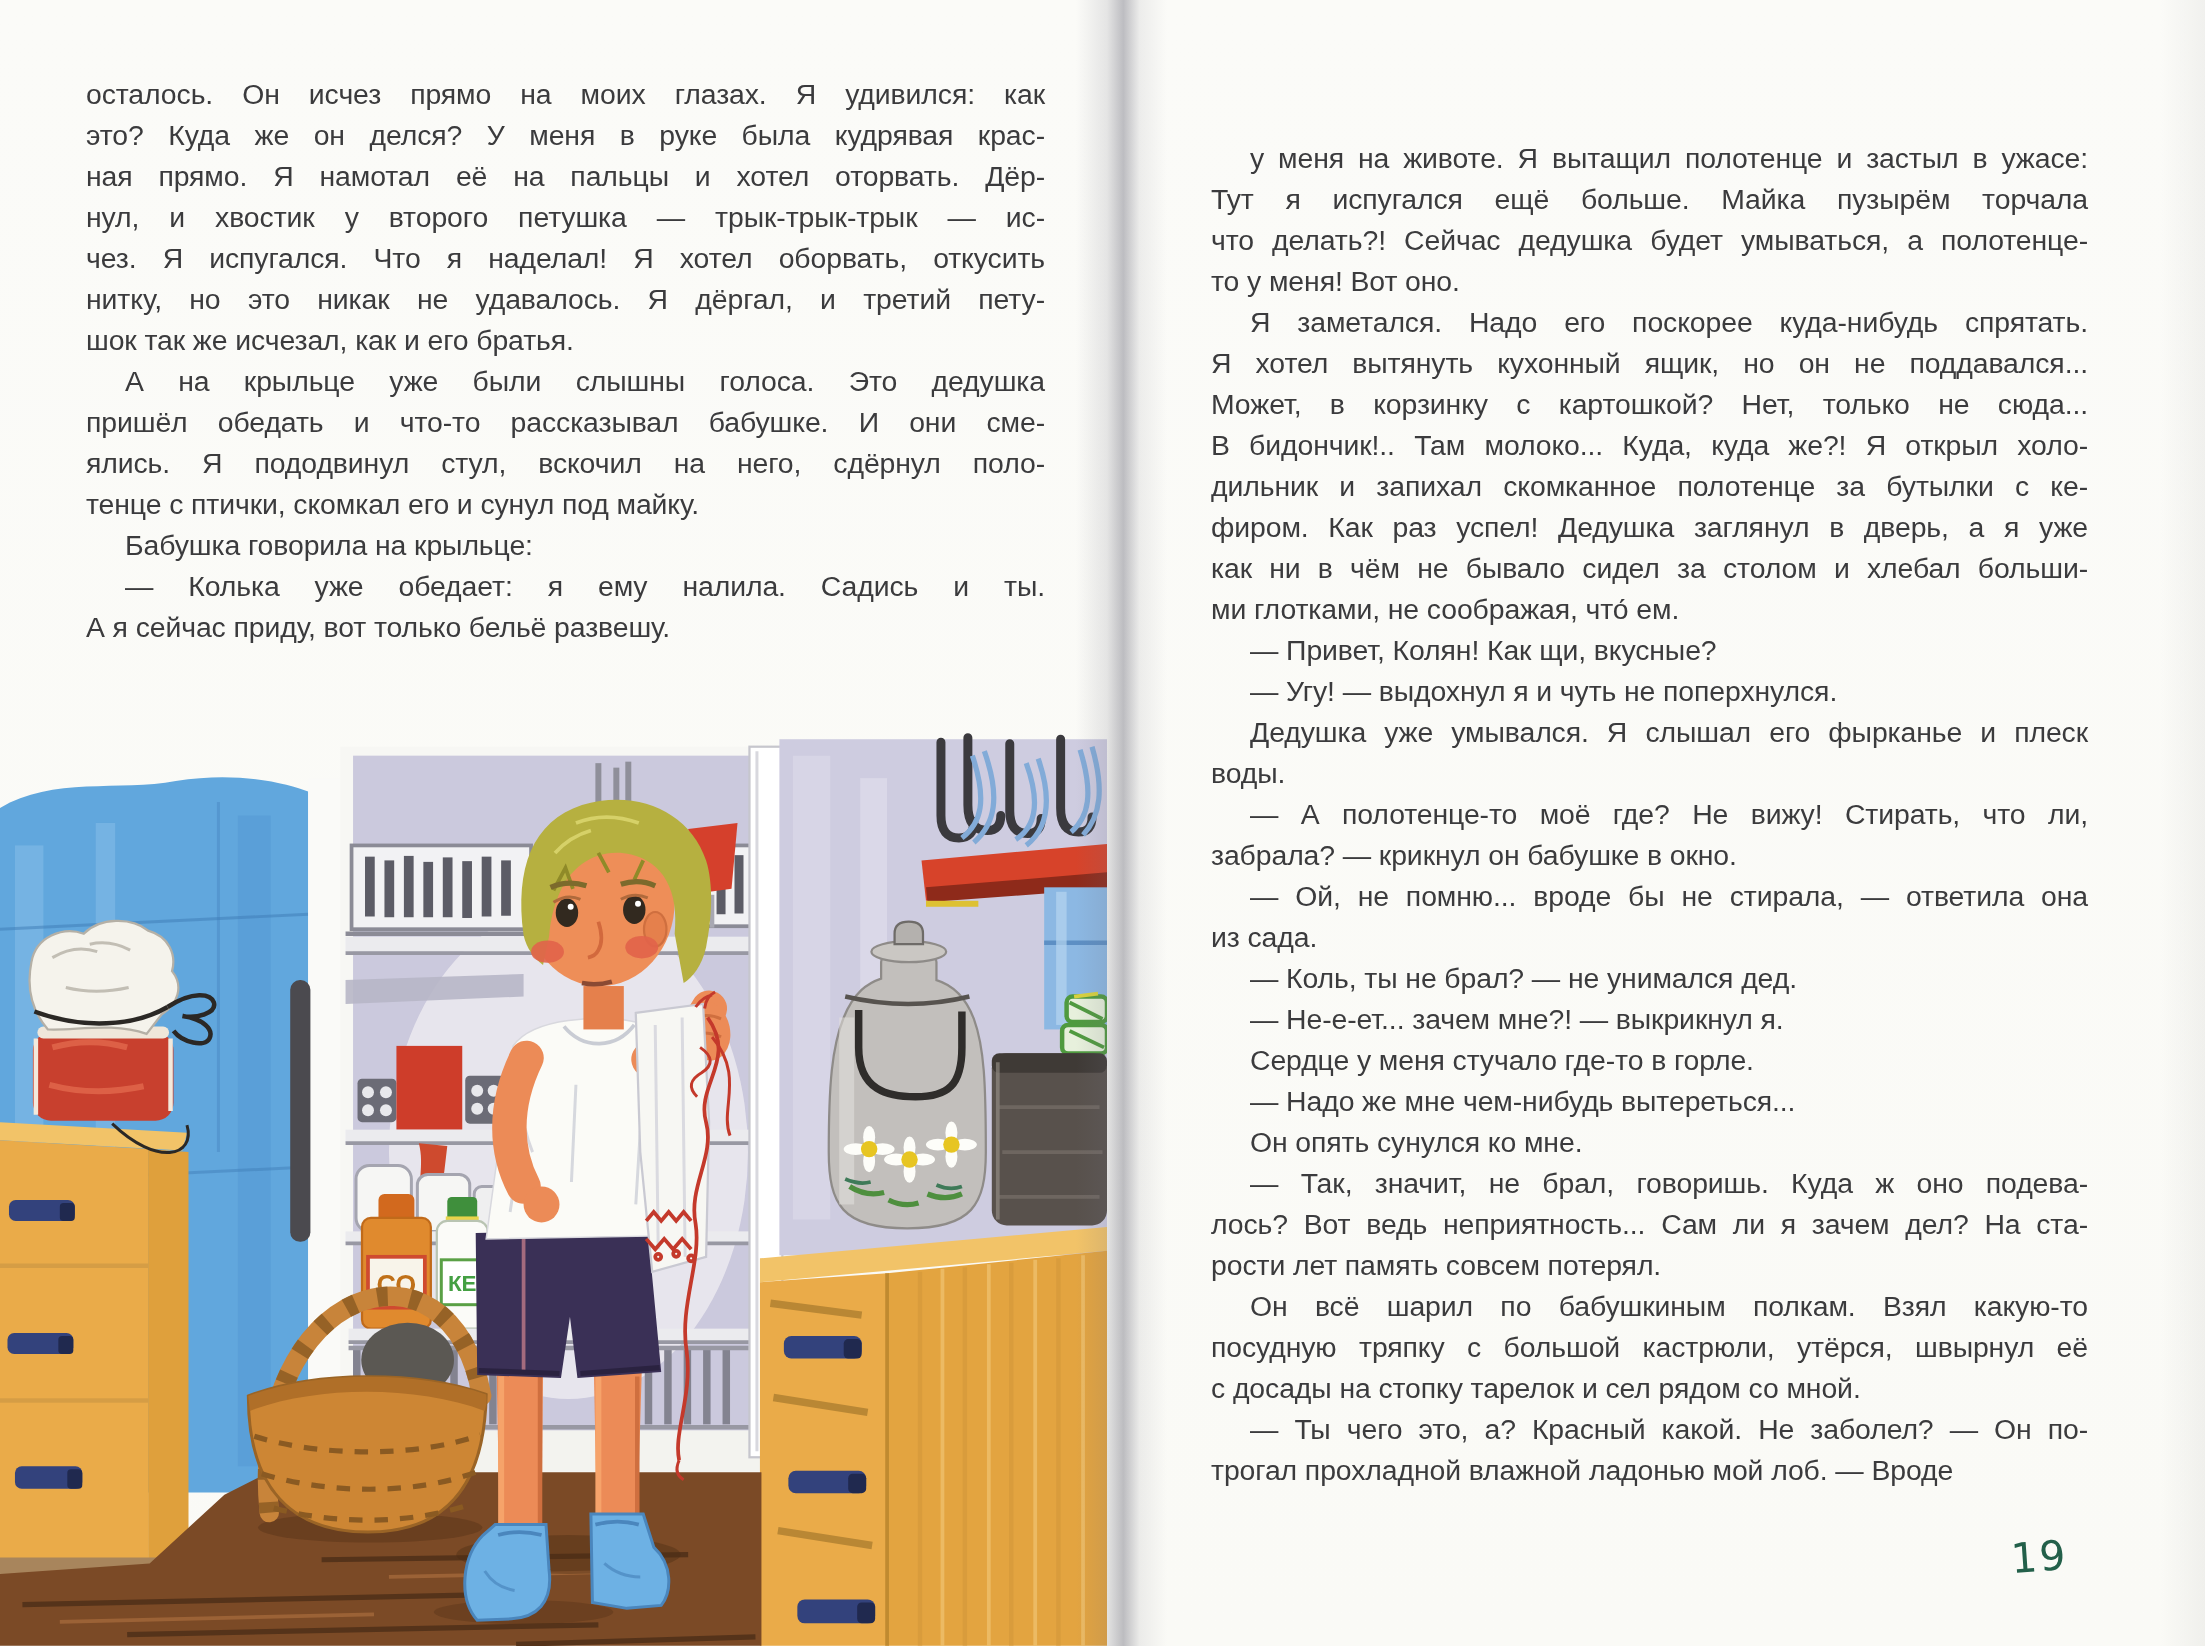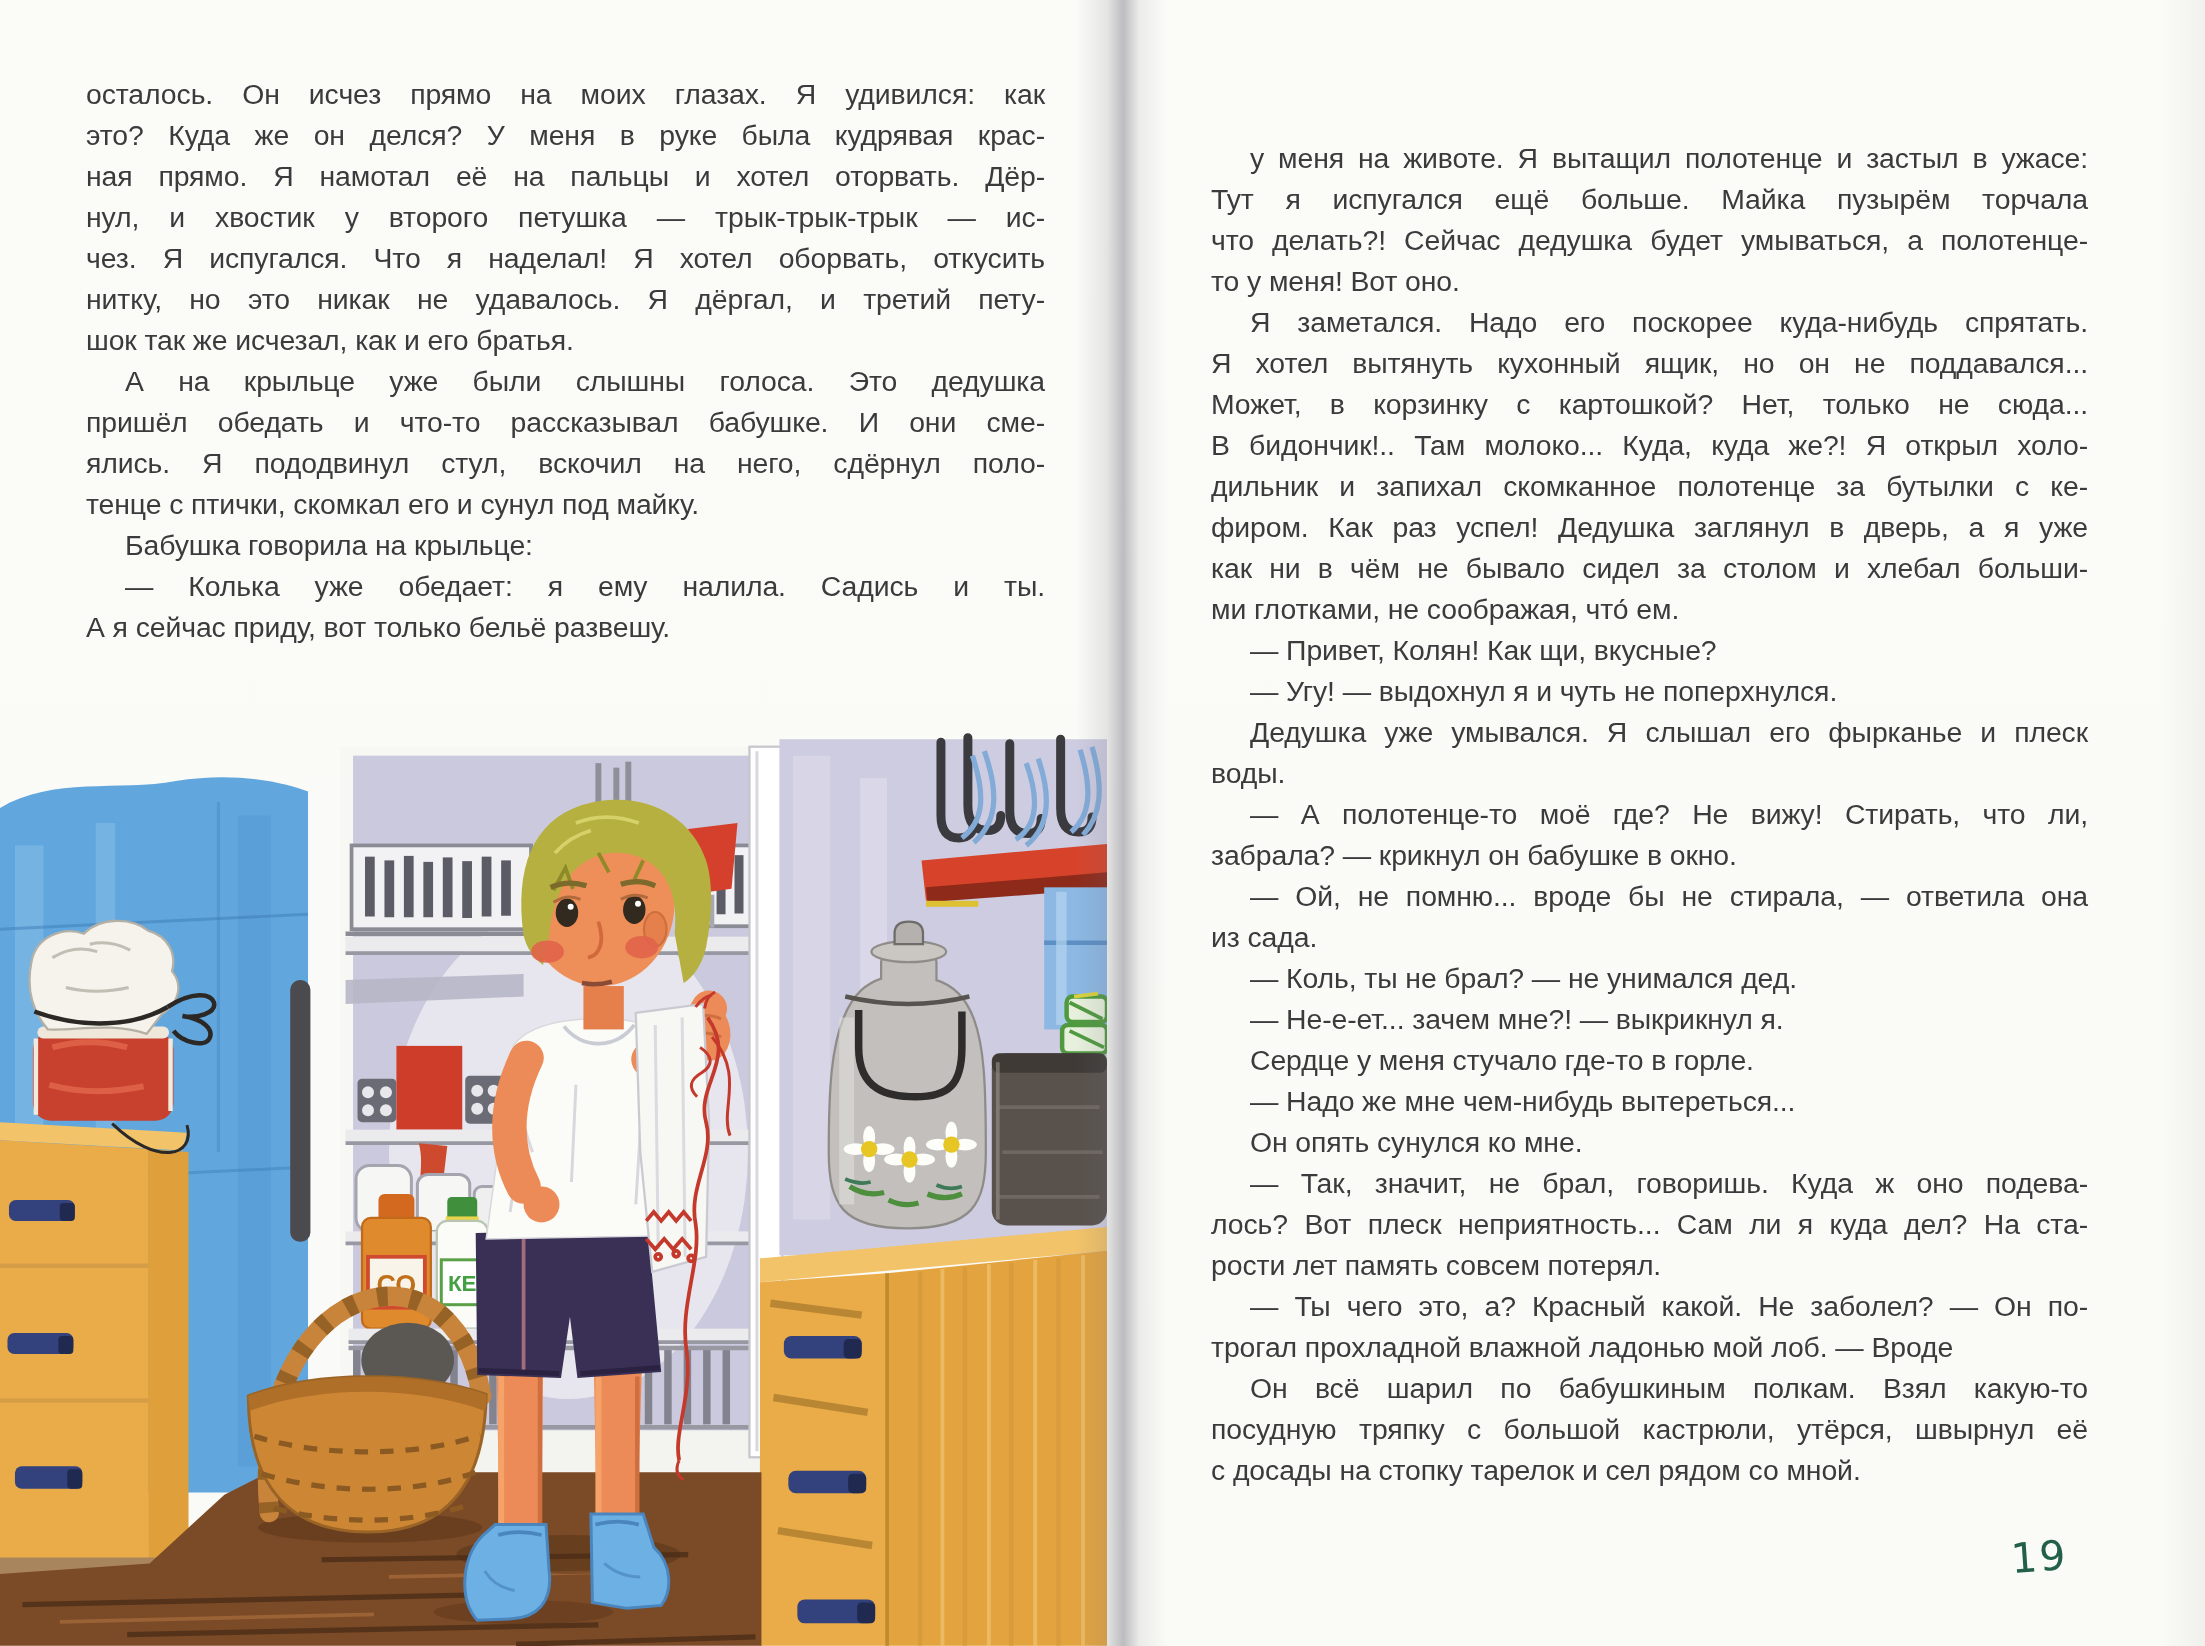--- a/index.html
+++ b/index.html
@@ -510,32 +510,32 @@
           <div class="line">Сердце у меня стучало где-то в горле.</div>
         </div>
         <div class="para indent">
           <div class="line">— Надо же мне чем-нибудь вытереться...</div>
         </div>
         <div class="para indent">
           <div class="line">Он опять сунулся ко мне.</div>
         </div>
         <div class="para indent">
           <div class="line">— Так, значит, не брал, говоришь. Куда ж оно подева-</div>
-          <div class="line">лось? Вот плеск неприятность... Сам ли я куда дел? На ста-</div>
+          <div class="line">лось? Вот ведь неприятность... Сам ли я зачем дел? На ста-</div>
           <div class="line">рости лет память совсем потерял.</div>
-        </div>
-        <div class="para indent">
-          <div class="line">— Ты чего это, а? Красный какой. Не заболел? — Он по-</div>
-          <div class="line">трогал прохладной влажной ладонью мой лоб. — Вроде</div>
         </div>
         <div class="para indent">
           <div class="line">Он всё шарил по бабушкиным полкам. Взял какую-то</div>
           <div class="line">посудную тряпку с большой кастрюли, утёрся, швырнул её</div>
           <div class="line">с досады на стопку тарелок и сел рядом со мной.</div>
         </div>
+        <div class="para indent">
+          <div class="line">— Ты чего это, а? Красный какой. Не заболел? — Он по-</div>
+          <div class="line">трогал прохладной влажной ладонью мой лоб. — Вроде</div>
+        </div>
       </div>
     <div class="page-number">19</div>
   </section>
 
   <div class="spine"></div>
   <div class="edge-shade"></div>
 </div>
 
 
 </body></html>

